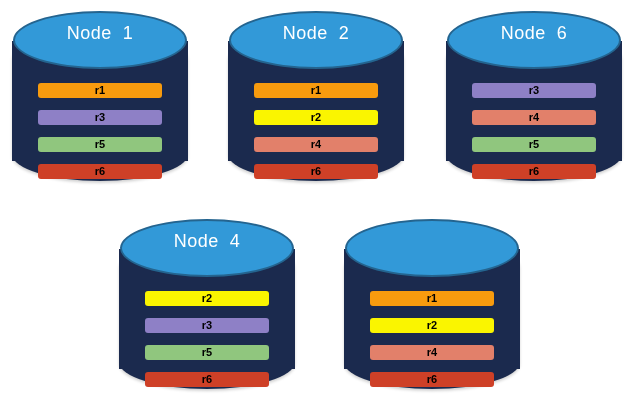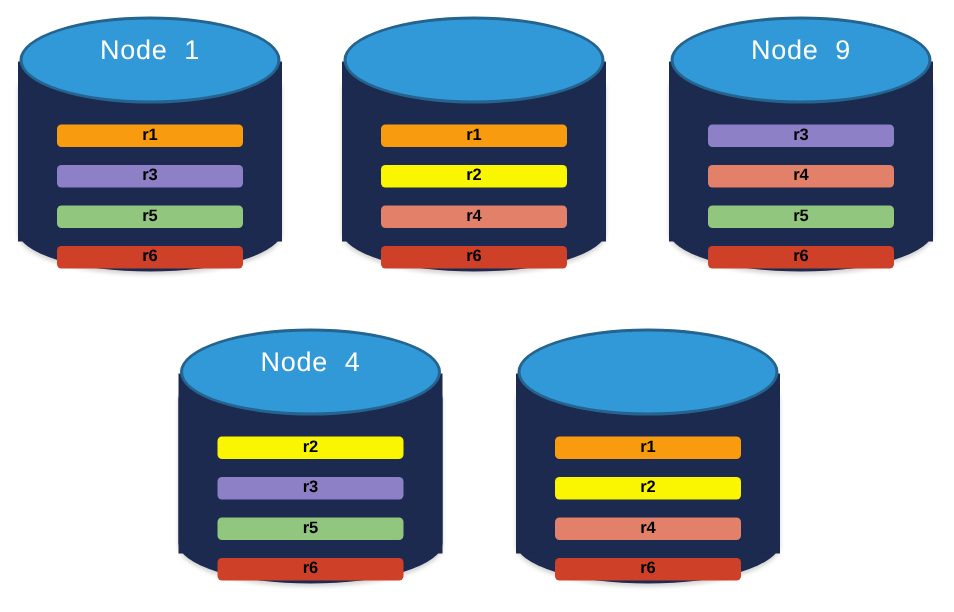--- a/index.html
+++ b/index.html
@@ -118,31 +118,32 @@
       <div class="replicas">
         <div class="replica-bar" style="background: rgb(248, 155, 14);">r1</div>
         <div class="replica-bar" style="background: rgb(142, 128, 198);">r3</div>
         <div class="replica-bar" style="background: rgb(144, 198, 126);">r5</div>
         <div class="replica-bar" style="background: rgb(206, 64, 39);">r6</div>
       </div>
     </div>
     <div class="node node-2">
       <div class="cyl-body"></div>
       <div class="cyl-top"></div>
+      <div class="node-label">Node  2</div>
       <div class="replicas">
         <div class="replica-bar" style="background: rgb(248, 155, 14);">r1</div>
         <div class="replica-bar" style="background: rgb(250, 245, 0);">r2</div>
         <div class="replica-bar" style="background: rgb(226, 128, 106);">r4</div>
         <div class="replica-bar" style="background: rgb(206, 64, 39);">r6</div>
       </div>
     </div>
     <div class="node node-3">
       <div class="cyl-body"></div>
       <div class="cyl-top"></div>
-      <div class="node-label">Node  9</div>
+      <div class="node-label">Node  6</div>
       <div class="replicas">
         <div class="replica-bar" style="background: rgb(142, 128, 198);">r3</div>
         <div class="replica-bar" style="background: rgb(226, 128, 106);">r4</div>
         <div class="replica-bar" style="background: rgb(144, 198, 126);">r5</div>
         <div class="replica-bar" style="background: rgb(206, 64, 39);">r6</div>
       </div>
     </div>
     <div class="node node-4">
       <div class="cyl-body"></div>
       <div class="cyl-top"></div>

